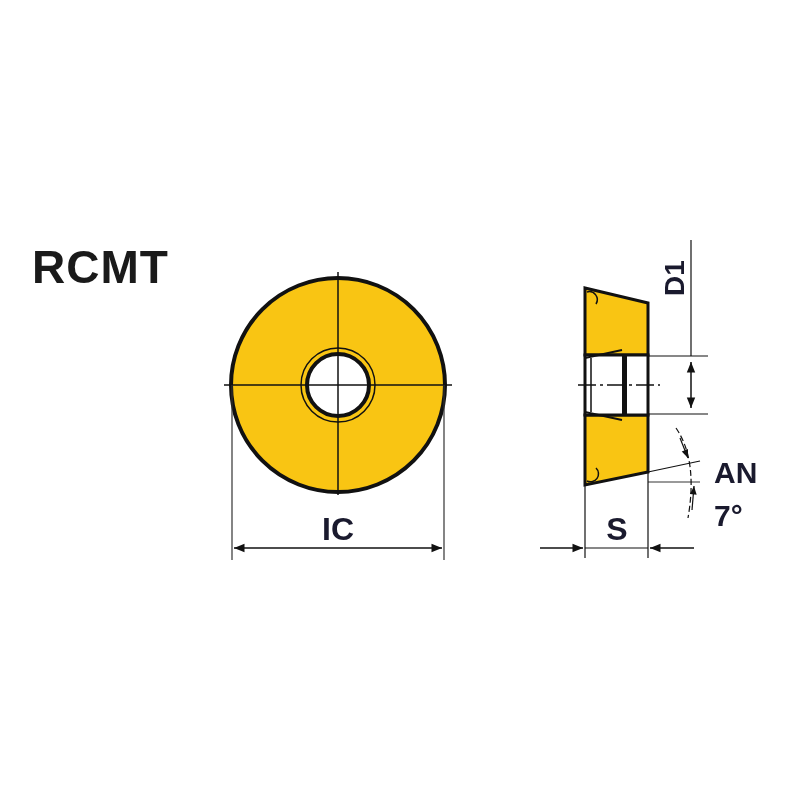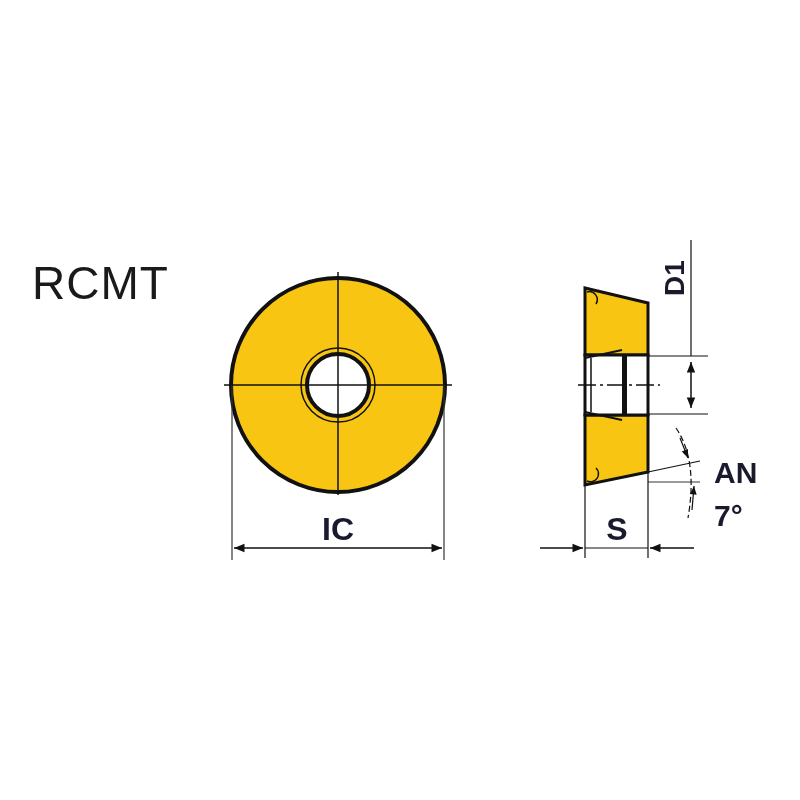--- a/index.html
+++ b/index.html
@@ -1,17 +1,17 @@
 <!DOCTYPE html>
 <html><head>
 <meta charset="utf-8">
 <style>
   html, body { margin: 0; padding: 0; background: #ffffff; }
   body { width: 800px; height: 800px; position: relative; overflow: hidden; font-family: "Liberation Sans", sans-serif; }
-  #title { position: absolute; left: 32px; top: 256px; font-size: 46px; color: #1a1a1a; letter-spacing: 1px; }
+  #title { position: absolute; left: 32px; top: 240px; font-size: 46px; color: #1a1a1a; letter-spacing: 1px; font-weight: bold; }
   svg { position: absolute; left: 0; top: 0; }
   .lbl { font-family: "Liberation Sans", sans-serif; font-weight: bold; fill: #1a1a2e; }
 </style>
 </head>
 <body>
 
 <div id="title">RCMT</div>
 
 <svg width="800" height="800" viewBox="0 0 800 800">
   <defs>

